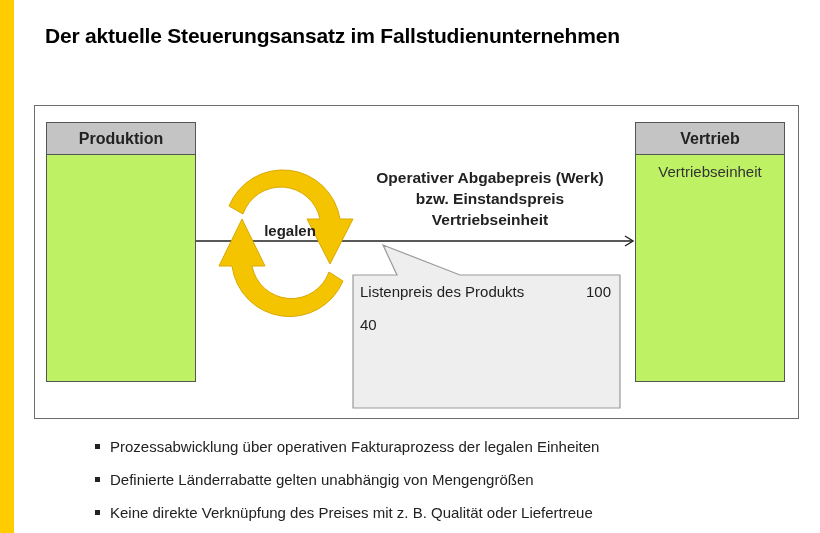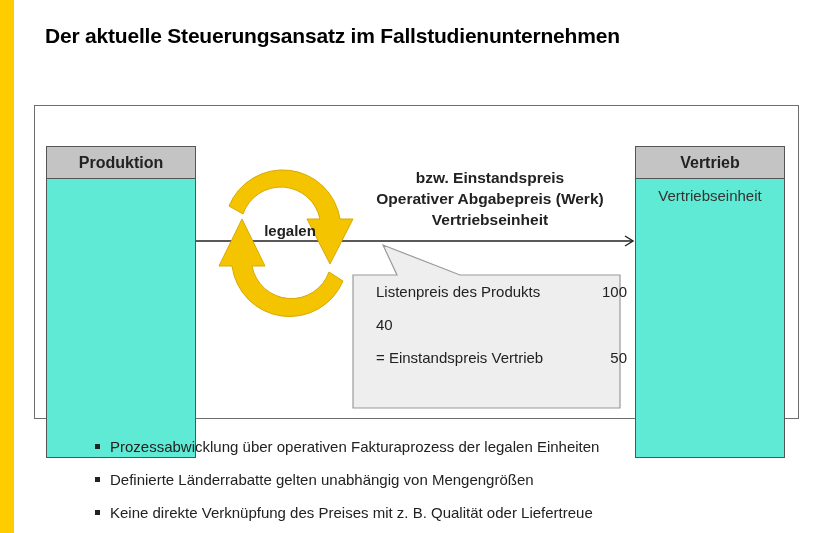--- a/index.html
+++ b/index.html
@@ -12,42 +12,42 @@
   .accent-bar { position: absolute; left: 0; top: 0; width: 14px; height: 533px; background: #ffcc00; }
   .title {
     position: absolute; left: 45px; top: 24px;
     font-size: 21px; font-weight: bold; color: #000000; letter-spacing: -0.2px;
   }
   .frame {
     position: absolute; left: 34px; top: 105px; width: 765px; height: 314px;
     border: 1.5px solid #6e6e6e; box-sizing: border-box; background: #fff;
   }
   .unit {
-    position: absolute; top: 122px; width: 150px; height: 312px;
-    border: 1.5px solid #555; box-sizing: border-box; background: #5eead4; margin-top: 24px;
+    position: absolute; top: 122px; width: 150px; height: 260px;
+    border: 1.5px solid #555; box-sizing: border-box; background: #bef264;
   }
   .unit.prod { left: 46px; }
   .unit.vert { left: 635px; }
   .unit-header {
     height: 31px; background: #c4c4c4; border-bottom: 1.5px solid #555;
     font-weight: bold; font-size: 16px; text-align: center; line-height: 31px; color: #222;
   }
   .unit-body { padding: 8px 6px; font-size: 15px; text-align: center; color: #333; }
   svg.overlay { position: absolute; left: 0; top: 0; }
   .price-label {
     position: absolute; left: 330px; top: 167px; width: 320px;
     text-align: center; font-weight: bold; font-size: 15.5px; line-height: 21px; color: #222;
   }
   .cycle-label {
     position: absolute; left: 240px; top: 220px; width: 100px; text-align: center;
     font-weight: bold; font-size: 15px; line-height: 21px; color: #222;
   }
   .callout-table {
     position: absolute; left: 353px; top: 275px; width: 266px;
-    font-size: 15px; color: #222; padding-left: 16px;
+    font-size: 15px; color: #222;
   }
   .callout-row { display: flex; justify-content: space-between; height: 33px; line-height: 33px; padding: 0 8px 0 7px; }
   .bullets { position: absolute; left: 95px; top: 430px; font-size: 15px; color: #222; }
   .bullet { display: flex; align-items: center; height: 33px; }
   .bullet-mark { width: 5px; height: 5px; background: #222; margin-right: 10px; flex: none; }
 </style>
 </head>
 <body>
 
 <div class="accent-bar"></div>
@@ -91,40 +91,36 @@
              A 58,58 0 0 1 232,266
              L 219,266
              L 242,219
              L 265,266
              L 252,266
              A 40,40 0 0 0 329,272 Z"></path>
   </g>
 </svg>
 
 <div class="price-label">
+  <div>Operativer Abgabepreis (Werk)</div>
   <div>bzw. Einstandspreis</div>
-  <div>Operativer Abgabepreis (Werk)</div>
   <div>Vertriebseinheit</div>
 </div>
 
 <div class="cycle-label">
   <div>legalen</div>
 </div>
 
 <div class="callout-table">
   <div class="callout-row">
     <span>Listenpreis des Produkts</span>
     <span>100</span>
   </div>
   <div class="callout-row">
     <span>40</span>
-  </div>
-  <div class="callout-row">
-    <span>= Einstandspreis Vertrieb</span>
-    <span>50</span>
   </div>
 </div>
 
 <div class="bullets">
   <div class="bullet">
     <span class="bullet-mark"></span>
     <span>Prozessabwicklung über operativen Fakturaprozess der legalen Einheiten</span>
   </div>
   <div class="bullet">
     <span class="bullet-mark"></span>

